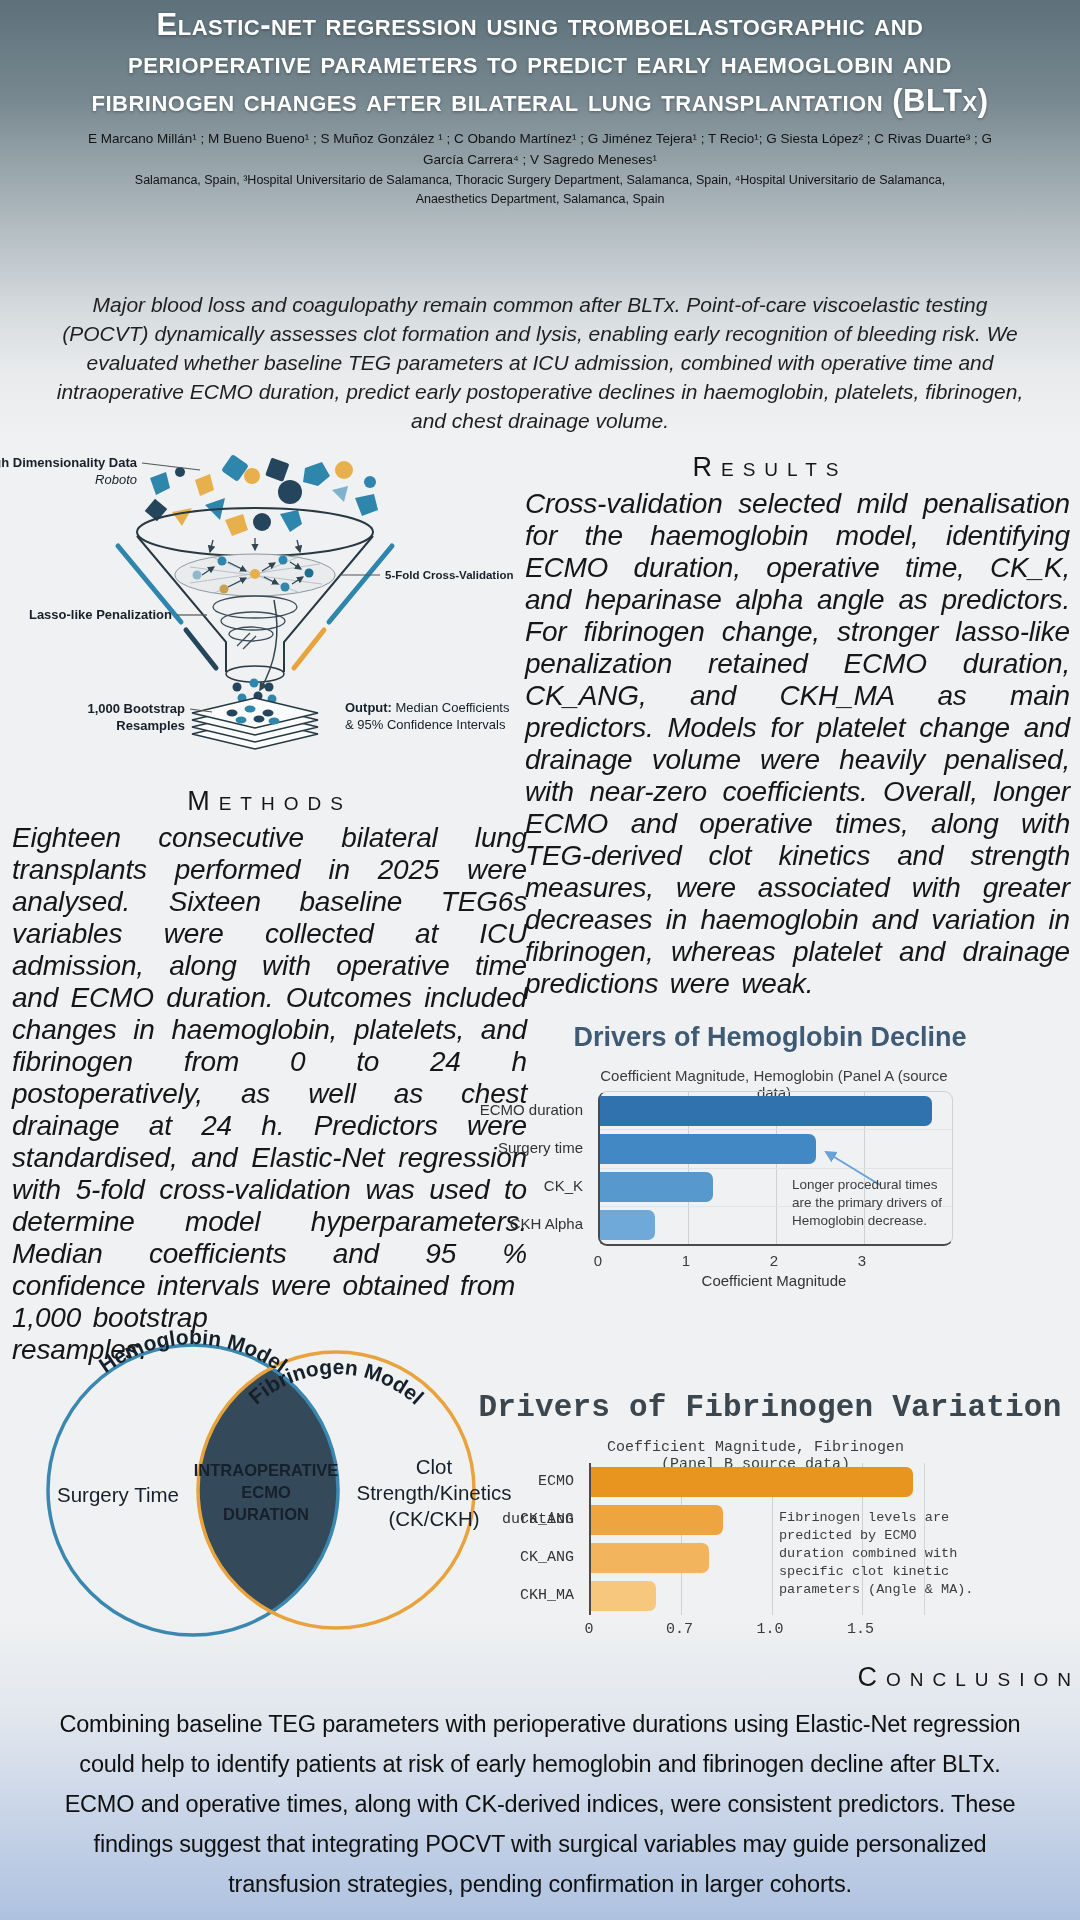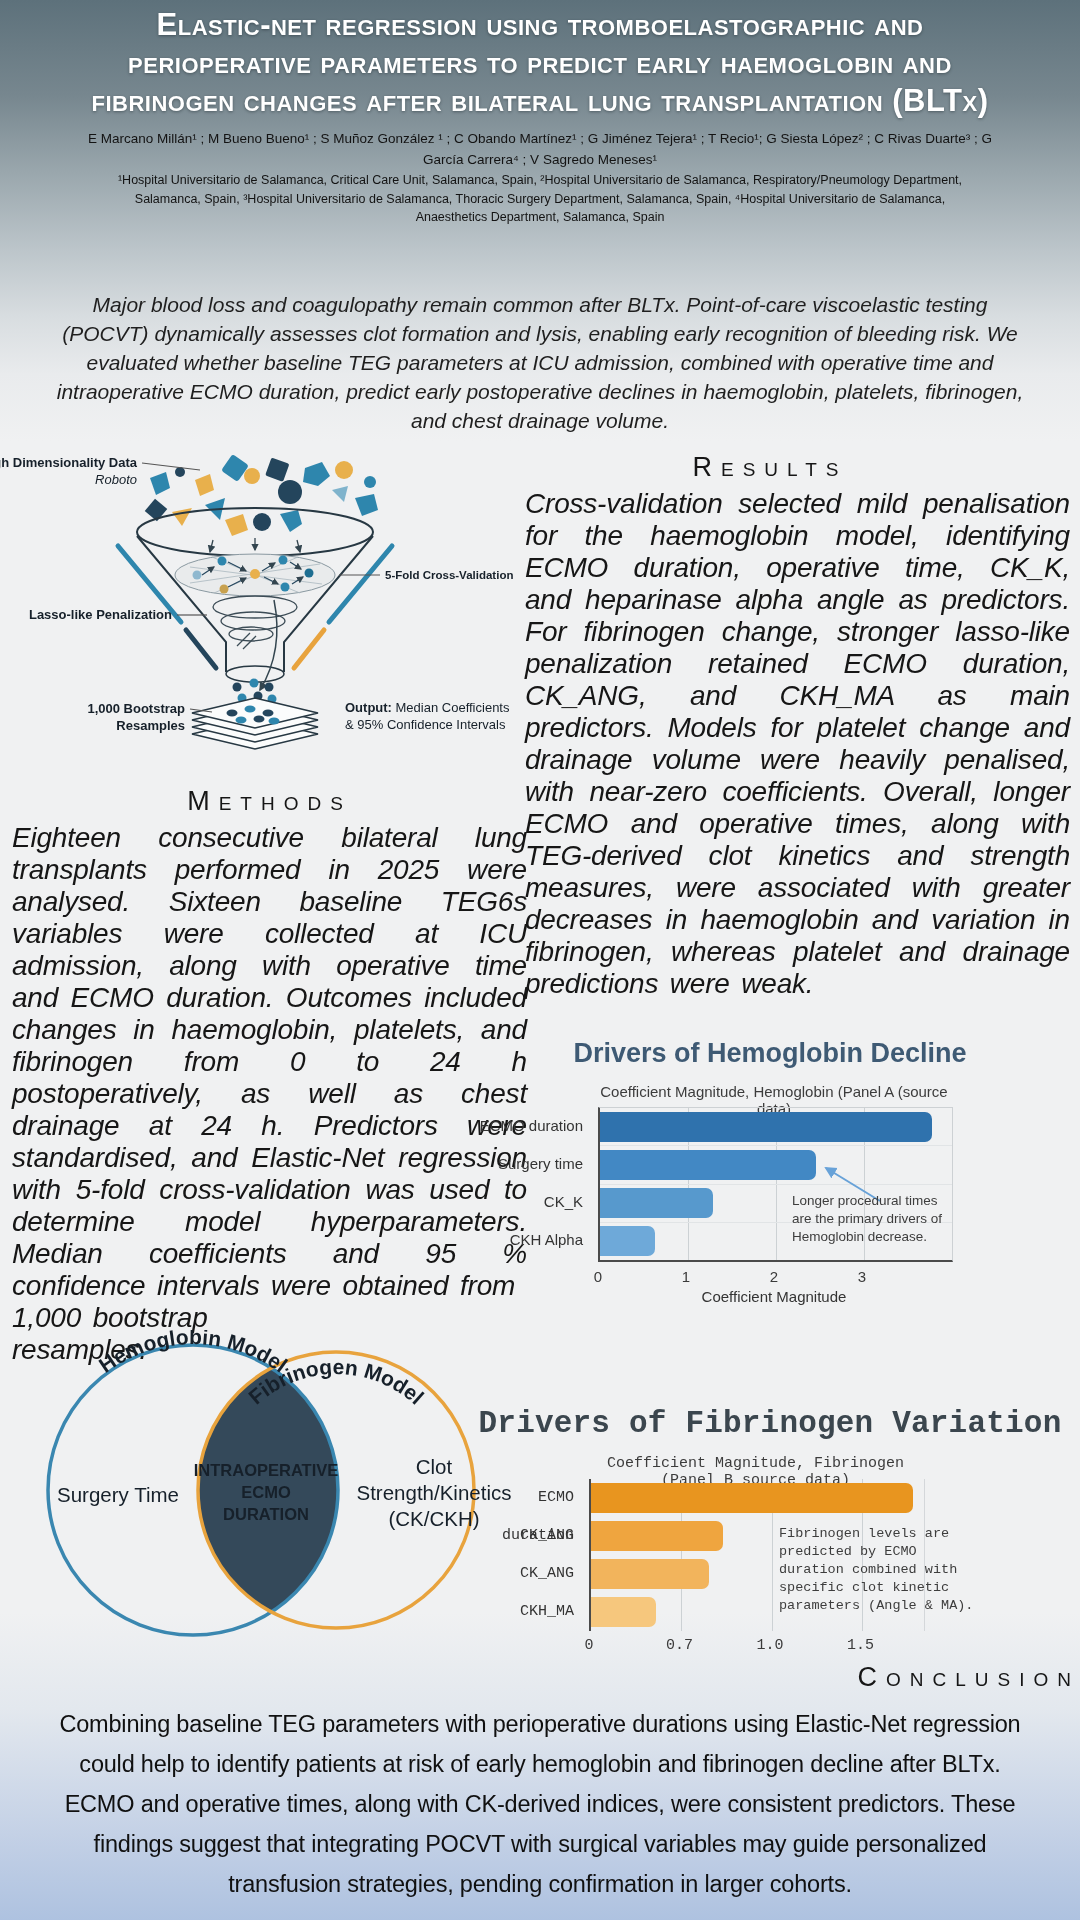--- a/index.html
+++ b/index.html
@@ -26,39 +26,39 @@
   .sec-head{position:absolute;text-align:center;font-variant:small-caps;
     font-size:27px;letter-spacing:9px;color:#161616;}
   
   .body-text{position:absolute;font-size:28px;line-height:32px;color:#161616;
     text-align:justify;word-spacing:4px;white-space:pre-wrap;letter-spacing:-.2px;font-style:italic;}
   
   svg text{font-family:"Liberation Sans","DejaVu Sans",sans-serif;fill:#16202a;}
   .funnel-svg{position:absolute;left:0;top:450px;}
   .venn-svg{position:absolute;left:10px;top:1330px;}
   
-  .panel{position:absolute;left:470px;width:600px;margin-top:16px;}
+  .panel{position:absolute;left:470px;width:600px;}
   .chart-big-title{text-align:center;font-weight:600;}
   .hb-title{font-size:27px;color:#3e5a74;}
   .fib-title{font-size:31px;font-weight:bold;color:#3b464e;letter-spacing:.2px;}
   .chart{margin-top:14px;}
   .chart-subtitle{text-align:center;font-size:15px;color:#3c3c3c;height:24px;}
   .chart-body{display:flex;}
   .ylab-col{display:flex;flex-direction:column;}
   .ylab{height:38px;line-height:38px;text-align:right;font-size:15px;color:#333;padding-right:15px;}
   .plot{position:relative;height:152px;background:transparent;}
   .grid{position:absolute;inset:0;}
   .vline{position:absolute;top:0;bottom:0;width:1px;background:#ccd1d4;}
   .bars{position:absolute;inset:0;display:flex;flex-direction:column;}
   .bar-row{height:38px;display:flex;align-items:center;}
   .bar{height:30px;border-radius:0 7px 7px 0;}
   .chart-hb .plot{border-left:2px solid #4a4a4a;border-bottom:2px solid #4a4a4a;
     border-top:1px solid #cdd1d4;border-right:1px solid #cdd1d4;}
   .chart-hb .ylab-col{width:128px;}
-  .chart-hb .plot{width:352px;}
+  .chart-hb .plot{width:352px;border-radius:9px;}
   .chart-hb .xtick-row,.chart-hb .chart-xlabel{margin-left:128px;width:352px;}
   .chart-hb .bar-row:not(:last-child){border-bottom:1px solid #e1e4e6;}
   .chart-fib .plot{border-left:2px solid #4a4a4a;border-right:1px solid #d4d7da;}
   .chart-fib .ylab-col{width:119px;}
   .chart-fib .plot{width:333px;}
   .chart-fib .xtick-row{margin-left:119px;width:333px;}
   .xtick-row{position:relative;height:26px;}
   .xtick{position:absolute;top:6px;transform:translateX(-50%);font-size:15px;color:#3a3a3a;}
   .chart-xlabel{text-align:center;font-size:15px;color:#333;}
   .anno{position:absolute;font-size:13.5px;line-height:1.33;color:#3d3d3d;z-index:3;}
@@ -77,21 +77,20 @@
   <div class="title">
     <div>Elastic-net regression using  tromboelastographic and</div>
     <div>perioperative parameters to predict early haemoglobin and</div>
     <div>fibrinogen changes after bilateral lung transplantation (BLTx)</div>
   </div>
   <div class="authors">
     <div>E Marcano Millán¹ ; M Bueno Bueno¹ ; S Muñoz González ¹ ; C Obando Martínez¹ ; G Jiménez Tejera¹ ; T Recio¹; G Siesta López² ; C Rivas Duarte³ ; G</div>
     <div>García Carrera⁴ ; V Sagredo Meneses¹</div>
   </div>
   <div class="affil">
-    <div>¹Hospital Universitario de Salamanca, Critical Care Unit, Salamanca, Spain, ²Hospital Universitario de Salamanca, Respiratory/Pneumology Department,</div>
     <div>Salamanca, Spain, ³Hospital Universitario de Salamanca, Thoracic Surgery Department, Salamanca, Spain, ⁴Hospital Universitario de Salamanca,</div>
     <div>Anaesthetics Department, Salamanca, Spain</div>
   </div>
 
   <div class="abstract">Major blood loss and coagulopathy remain common after BLTx. Point-of-care viscoelastic testing (POCVT) dynamically assesses clot formation and lysis, enabling early recognition of bleeding risk. We evaluated whether baseline TEG parameters at ICU admission, combined with operative time and intraoperative ECMO duration, predict early postoperative declines in haemoglobin, platelets, fibrinogen, and chest drainage volume.</div>
 
   <svg class="funnel-svg" width="535" height="305" viewBox="0 0 535 305">
     <defs>
       <marker id="m-arrow" markerWidth="7" markerHeight="7" refX="5" refY="3" orient="auto">
         <path d="M0,0 L6,3 L0,6 Z" fill="#33454f"></path>

